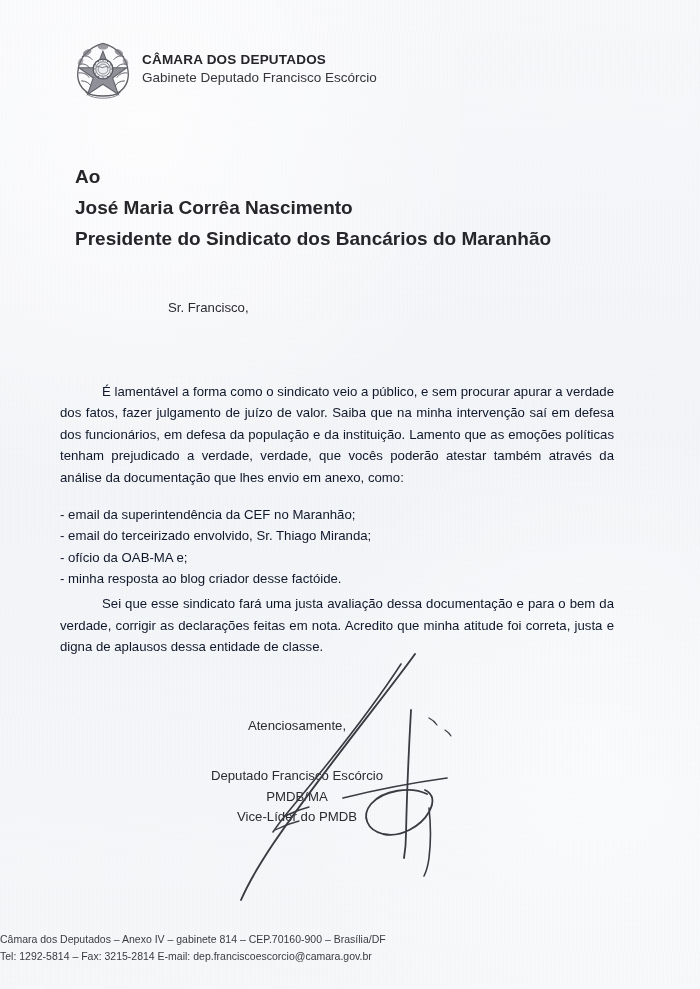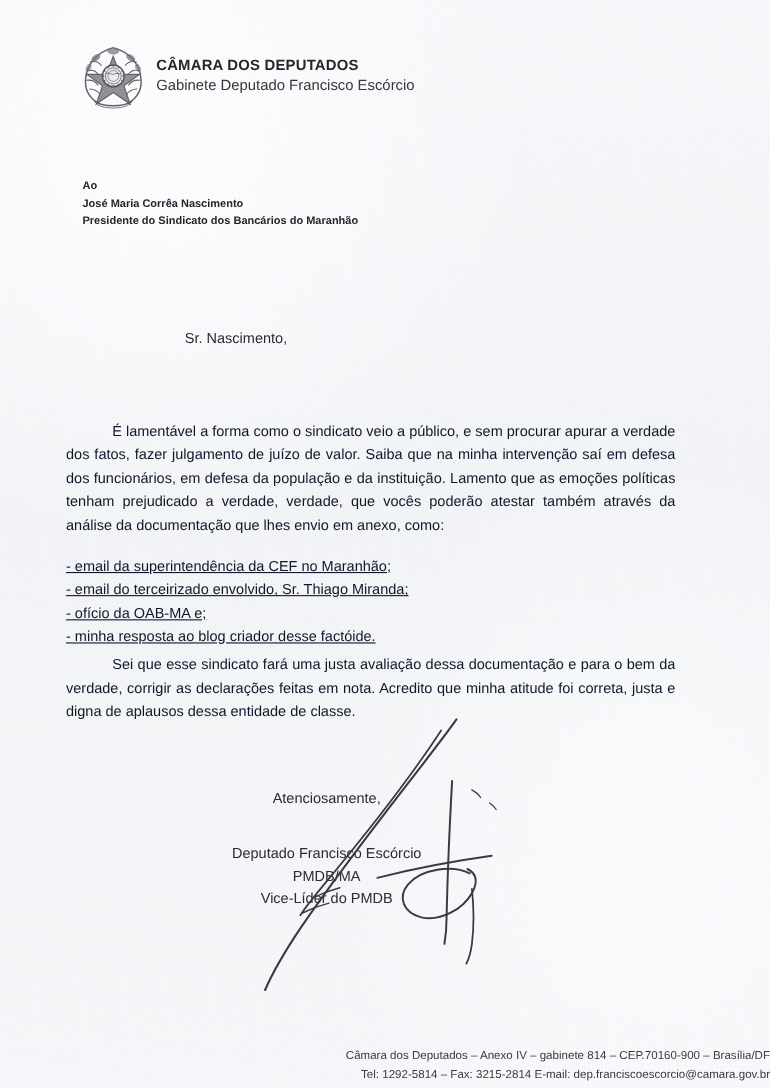--- a/index.html
+++ b/index.html
@@ -71,21 +71,21 @@
     font-weight: normal;
     line-height: 1.35;
     color: #35353b;
   }
 
   
   .addressee {
     position: absolute;
     left: 75px;
     top: 162px;
-    font-size: 10px;
+    font-size: 19px;
     font-weight: bold;
     line-height: 1.62;
     color: #25252a;
   }
 
   
   .salutation {
     position: absolute;
     left: 168px;
     top: 300px;
@@ -110,21 +110,20 @@
   }
   .attachments {
     margin: 16px 0 0 0;
     padding: 0;
     list-style: none;
     text-align: left;
   }
   .attachments li {
     margin: 0;
     white-space: nowrap;
-    text-decoration: underline;
   }
   .para-final {
     margin-top: 4px;
   }
 
   
   .signature-block {
     position: absolute;
     left: 0;
     top: 716px;
@@ -150,23 +149,23 @@
     top: 648px;
     width: 250px;
     height: 260px;
     pointer-events: none;
   }
 
   
   .footer {
     position: absolute;
     left: 0;
-    top: 952px;
+    top: 931px;
     width: 700px;
-    text-align: right;
+    text-align: left;
     font-size: 10.5px;
     line-height: 1.62;
     color: #3a3a40;
   }
   .footer span { display: block; }
 </style>
 </head>
 <body>
 
 <div class="page"></div>
@@ -225,21 +224,21 @@
       <div class="org-sub">Gabinete Deputado Francisco Escórcio</div>
     </div>
   </div>
 
   <div class="addressee">
     <div>Ao</div>
     <div>José Maria Corrêa Nascimento</div>
     <div>Presidente do Sindicato dos Bancários do Maranhão</div>
   </div>
 
-  <div class="salutation">Sr. Nascimento,</div>
+  <div class="salutation">Sr. Francisco,</div>
 
   <div class="body-block">
     <p class="para">É lamentável a forma como o sindicato veio a público, e sem procurar apurar a verdade dos fatos, fazer julgamento de juízo de valor. Saiba que na minha intervenção saí em defesa dos funcionários, em defesa da população e da instituição. Lamento que as emoções políticas tenham prejudicado a verdade, verdade, que vocês poderão atestar também através da análise da documentação que lhes envio em anexo, como:</p>
     <ul class="attachments">
       <li>- email da superintendência da CEF no Maranhão;</li>
       <li>- email do terceirizado envolvido, Sr. Thiago Miranda;</li>
       <li>- ofício da OAB-MA e;</li>
       <li>- minha resposta ao blog criador desse factóide.</li>
     </ul>
     <p class="para para-final">Sei que esse sindicato fará uma justa avaliação dessa documentação e para o bem da verdade, corrigir as declarações feitas em nota. Acredito que minha atitude foi correta, justa e digna de aplausos dessa entidade de classe.</p>

